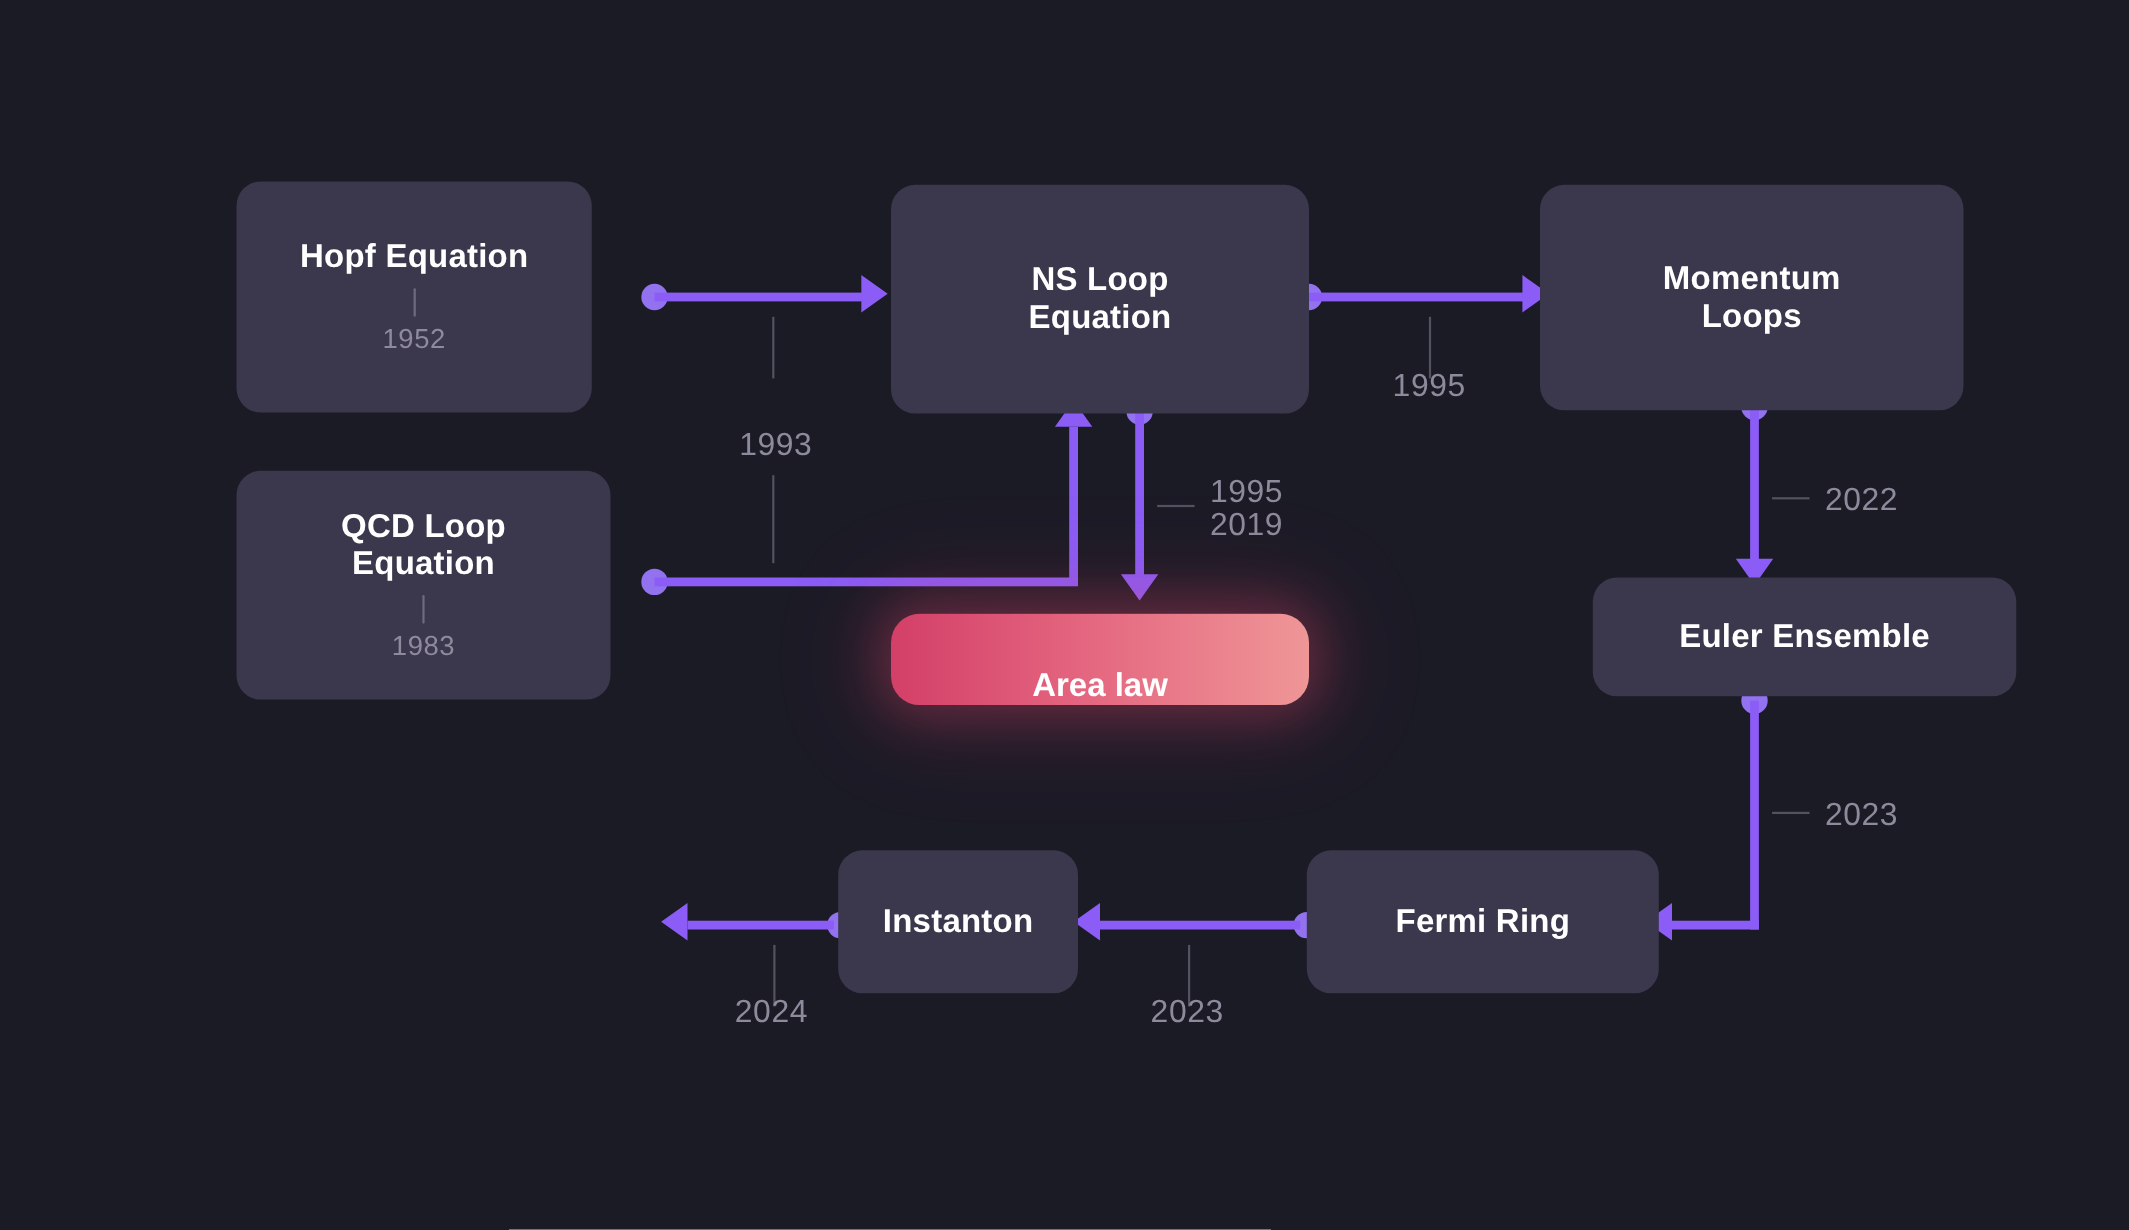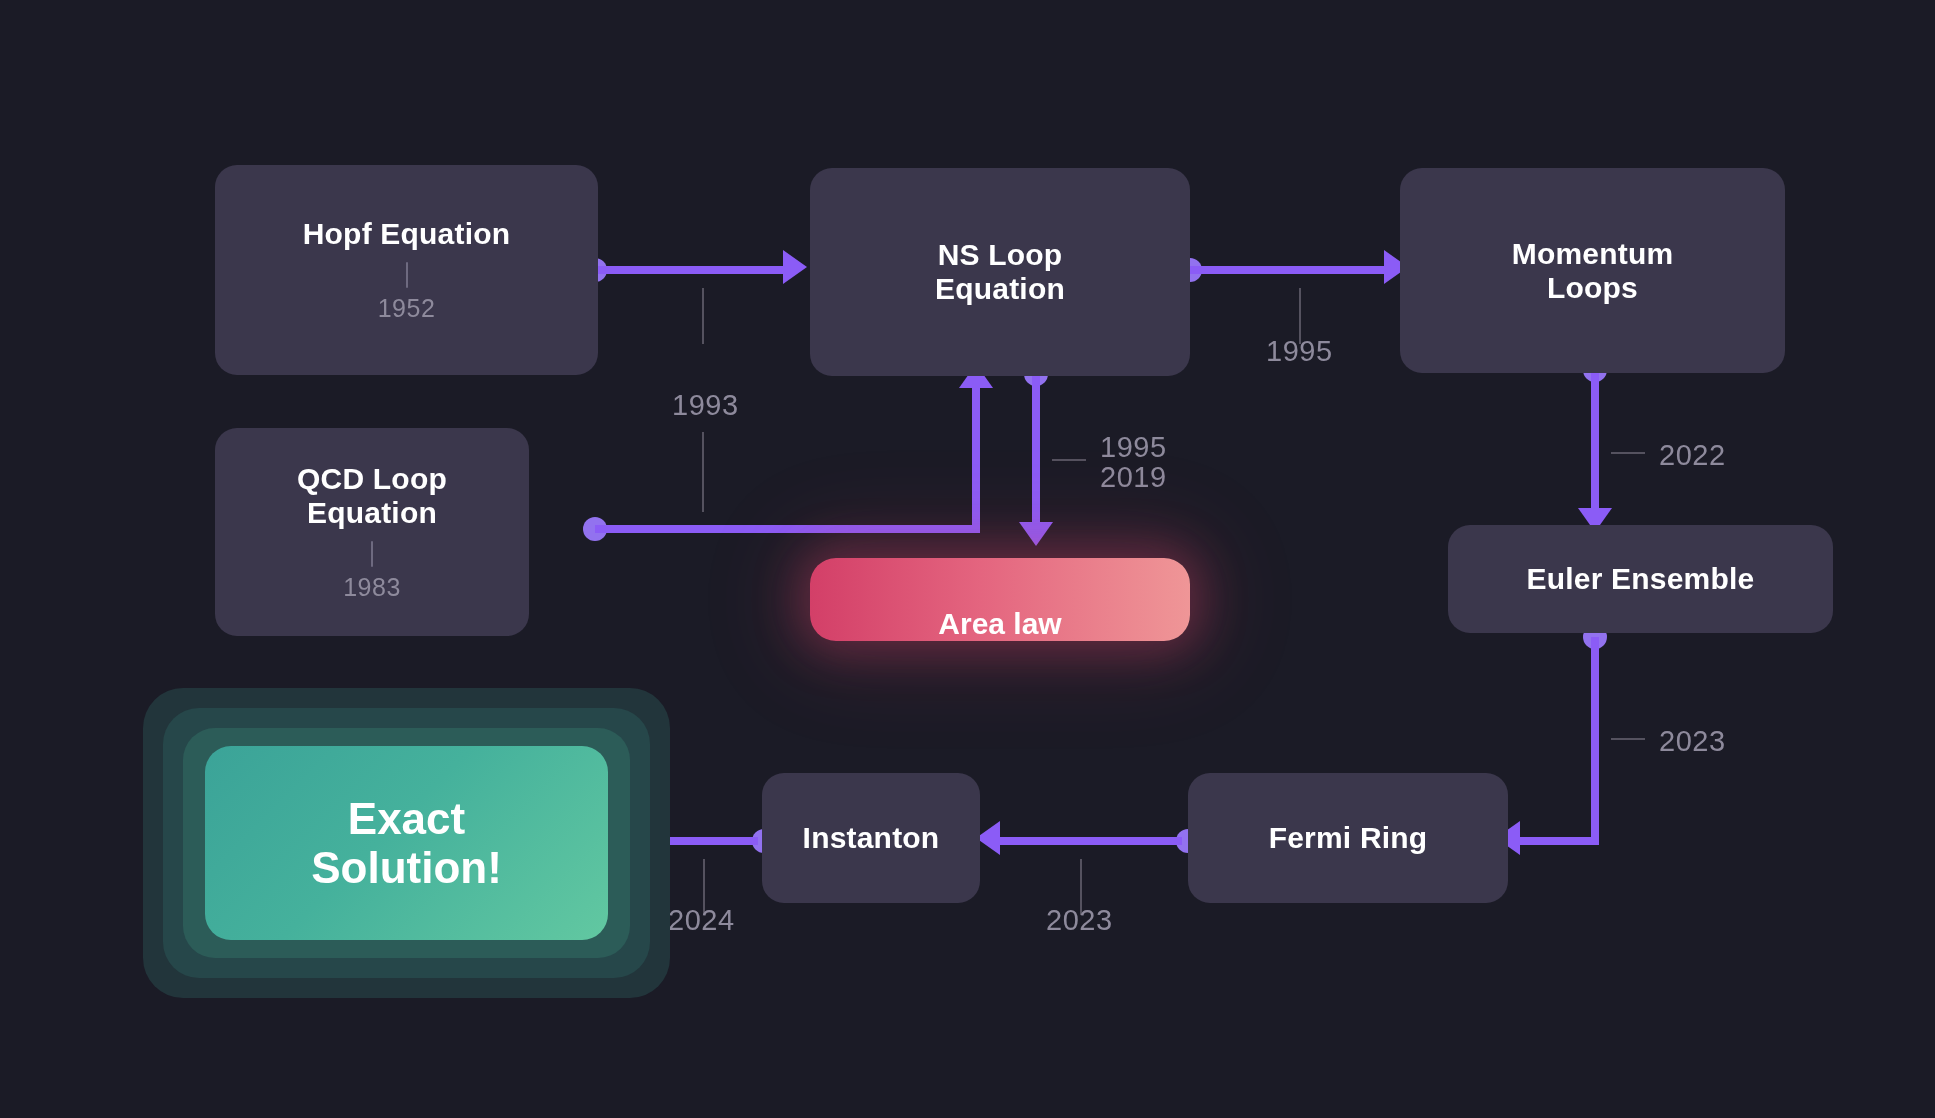--- a/index.html
+++ b/index.html
@@ -151,37 +151,37 @@
   <div class="head left" style="left:976px; top:821px;"></div>
   <div class="tickV" style="left:1080px; top:859px; height:56px;"></div>
   <div class="elabel" style="left:1046px; top:903px;">2023</div>
 
   <div class="dot" style="left:752px; top:829px;"></div>
   <div class="lineH" style="left:625px; top:837px; width:133px;"></div>
   <div class="head left" style="left:601px; top:821px;"></div>
   <div class="tickV" style="left:703px; top:859px; height:56px;"></div>
   <div class="elabel" style="left:668px; top:903px;">2024</div>
 
-  <div class="node" style="left:215px; top:165px; width:383px; height:210px;">
+  <div class="node" style="left:215px; top:165px; width:323px; height:210px;">
     <div class="title">Hopf Equation</div>
     <div class="divider"></div>
     <div class="year">1952</div>
   </div>
 
   <div class="node" style="left:810px; top:168px; width:380px; height:208px;">
     <div class="title">NS Loop</div>
     <div class="title">Equation</div>
   </div>
 
   <div class="node" style="left:1400px; top:168px; width:385px; height:205px;">
     <div class="title">Momentum</div>
     <div class="title">Loops</div>
   </div>
 
-  <div class="node" style="left:215px; top:428px; width:314px; height:208px;">
+  <div class="node" style="left:215px; top:428px; width:340px; height:208px;">
     <div class="title">QCD Loop</div>
     <div class="title">Equation</div>
     <div class="divider"></div>
     <div class="year">1983</div>
   </div>
 
   <div class="pill-arealaw" style="left:810px; top:558px; width:380px; height:83px;">
     <div class="title">Area law</div>
   </div>
 
@@ -190,25 +190,14 @@
   </div>
 
   <div class="node" style="left:1188px; top:773px; width:320px; height:130px;">
     <div class="title">Fermi Ring</div>
   </div>
 
   <div class="node" style="left:762px; top:773px; width:218px; height:130px;">
     <div class="title">Instanton</div>
   </div>
 
-  <div class="exact-wrap" style="left:143px; top:688px; width:527px; height:310px;">
-    <div class="ring r1"></div>
-    <div class="ring r2"></div>
-    <div class="ring r3"></div>
-    <div class="exact-box">
-      <div>
-        <div class="title">Exact</div>
-        <div class="title">Solution!</div>
-      </div>
-    </div>
-  </div>
 
 </div>
 
 </body></html>

